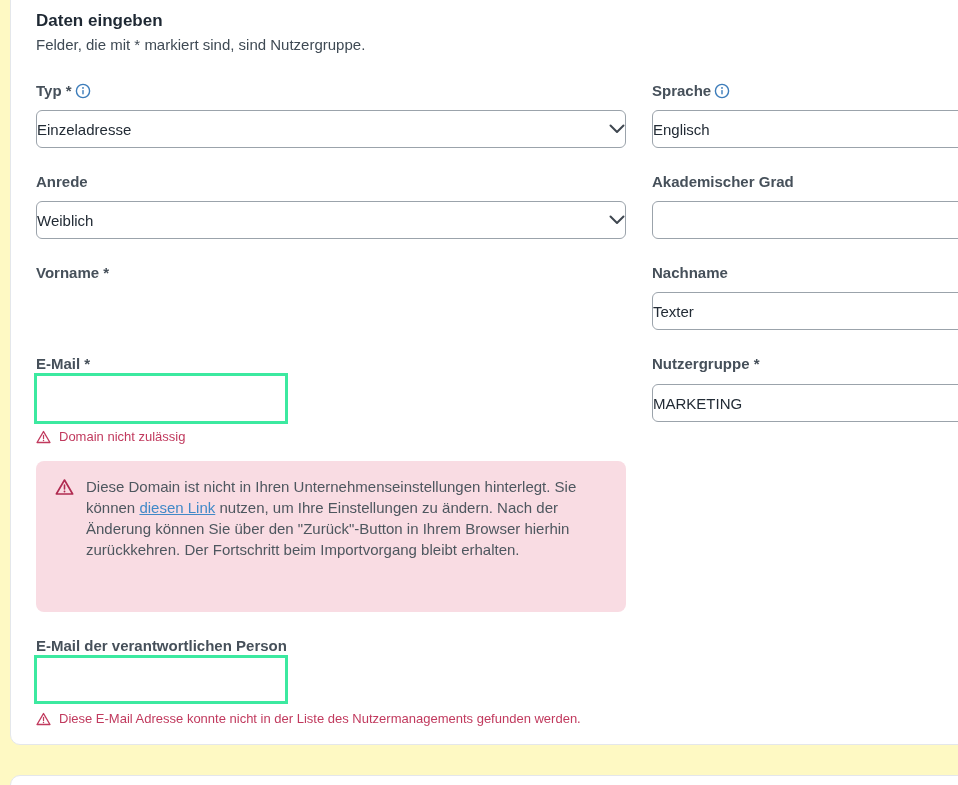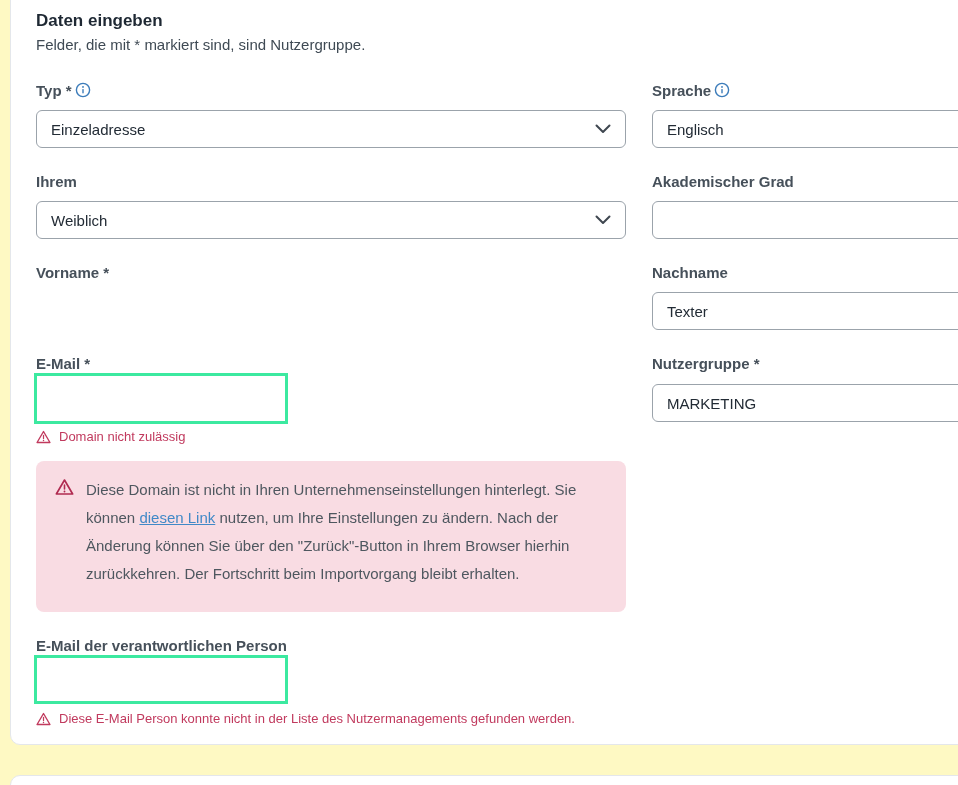--- a/index.html
+++ b/index.html
@@ -8,44 +8,44 @@
   .page { position:relative; width:958px; height:785px; overflow:hidden; background:#fef9c3; }
 
   .card { position:absolute; background:#fff; border:1px solid #e4e7eb; border-radius:10px; }
   .card-main { left:10px; top:-30px; width:1240px; height:775px; }
   .card-next { left:10px; top:775px; width:1240px; height:120px; }
 
   .title { position:absolute; left:36px; top:11px; font-size:17px; font-weight:700; color:#1e2833; }
   .subtitle { position:absolute; left:36px; top:36px; font-size:15px; color:#3f4a54; }
 
   .label { position:absolute; font-size:15px; font-weight:600; color:#46505a;
-           display:flex; align-items:flex-start; gap:3px; white-space:nowrap; }
+           display:flex; align-items:center; gap:3px; white-space:nowrap; }
   .info-icon { display:inline-flex; width:16px; height:16px; cursor:pointer; }
 
   .field { position:absolute; height:38px; width:590px; background:#fff;
            border:1px solid #9ba3ab; border-radius:6px; display:flex; align-items:center;
-           padding:0 14px; font-size:15px; color:#222b35; }
+           padding:0 0; font-size:15px; color:#222b35; }
   .field input { border:none; outline:none; width:100%; height:100%; font-size:15px;
                  color:#222b35; background:transparent; font-family:"Liberation Sans", sans-serif; }
   .field.dropdown { justify-content:space-between; cursor:pointer; }
   .field.error-border { border:2px solid #a62946; padding:0 13px; }
   .chevron-icon { flex:0 0 auto; margin-left:8px; display:flex; }
 
   .highlight-box { position:absolute; border:3px solid #3ce9a0; background:transparent;
                    pointer-events:none; }
 
   .field-error { position:absolute; display:flex; align-items:center; gap:8px;
                  font-size:13px; color:#c13a5e; white-space:nowrap; }
   .field-error svg { flex:0 0 auto; }
 
   .alert { position:absolute; left:36px; top:461px; width:590px; height:151px;
            background:#f9dce3; border-radius:8px; }
   .alert-icon { position:absolute; left:19px; top:17px; }
   .alert-text { position:absolute; left:50px; top:15px; width:515px; font-size:15px;
-                line-height:28px; color:#4e575f; }
+                line-height:21px; color:#4e575f; }
   .alert-link { color:#4189c7; text-decoration:underline; cursor:pointer; }
 </style>
 </head>
 <body>
 
 <div class="page">
   <div class="card card-main"></div>
   <div class="card card-next"></div>
 
   <div class="title">Daten eingeben</div>
@@ -78,21 +78,21 @@
           <circle cx="8" cy="4.9" r="0.95" fill="#3c7cba"></circle>
           <rect x="7.3" y="6.9" width="1.4" height="4.6" rx="0.7" fill="#3c7cba"></rect>
         </svg>
     </span>
   </div>
   <div class="field dropdown" style="left:652px; top:110px;">
     <span>Englisch</span>
   </div>
 
   <div class="label" style="left:36px; top:173px;">
-    <span>Ihrem</span>
+    <span>Anrede</span>
   </div>
   <div class="field dropdown" style="left:36px; top:201px;align-items:center;">
     <span>Weiblich</span>
     <span class="chevron-icon">
       <svg width="16" height="10" viewBox="0 0 16 10">
           <polyline points="1.5,1.5 8,8 14.5,1.5" fill="none" stroke="#3f4750" stroke-width="2" stroke-linecap="round" stroke-linejoin="round"></polyline>
         </svg>
     </span>
   </div>
 
@@ -148,15 +148,15 @@
   <div class="label" style="left:36px; top:637px;">
     <span>E-Mail der verantwortlichen Person</span>
   </div>
   <div class="highlight-box" style="left:34px; top:655px; width:254px; height:49px;"></div>
   <div class="field-error" style="left:36px; top:711px;">
     <svg width="15" height="14" viewBox="0 0 24 22">
         <path d="M12 2.2 L22.3 19.8 H1.7 Z" fill="none" stroke="#c13a5e" stroke-width="2.2" stroke-linejoin="round"></path>
         <line x1="12" y1="8.5" x2="12" y2="13.5" stroke="#c13a5e" stroke-width="2" stroke-linecap="round"></line>
         <circle cx="12" cy="16.7" r="1.15" fill="#c13a5e"></circle>
       </svg>
-    <span>Diese E-Mail Person konnte nicht in der Liste des Nutzermanagements gefunden werden.</span>
+    <span>Diese E-Mail Adresse konnte nicht in der Liste des Nutzermanagements gefunden werden.</span>
   </div>
 </div>
 
 </body></html>

